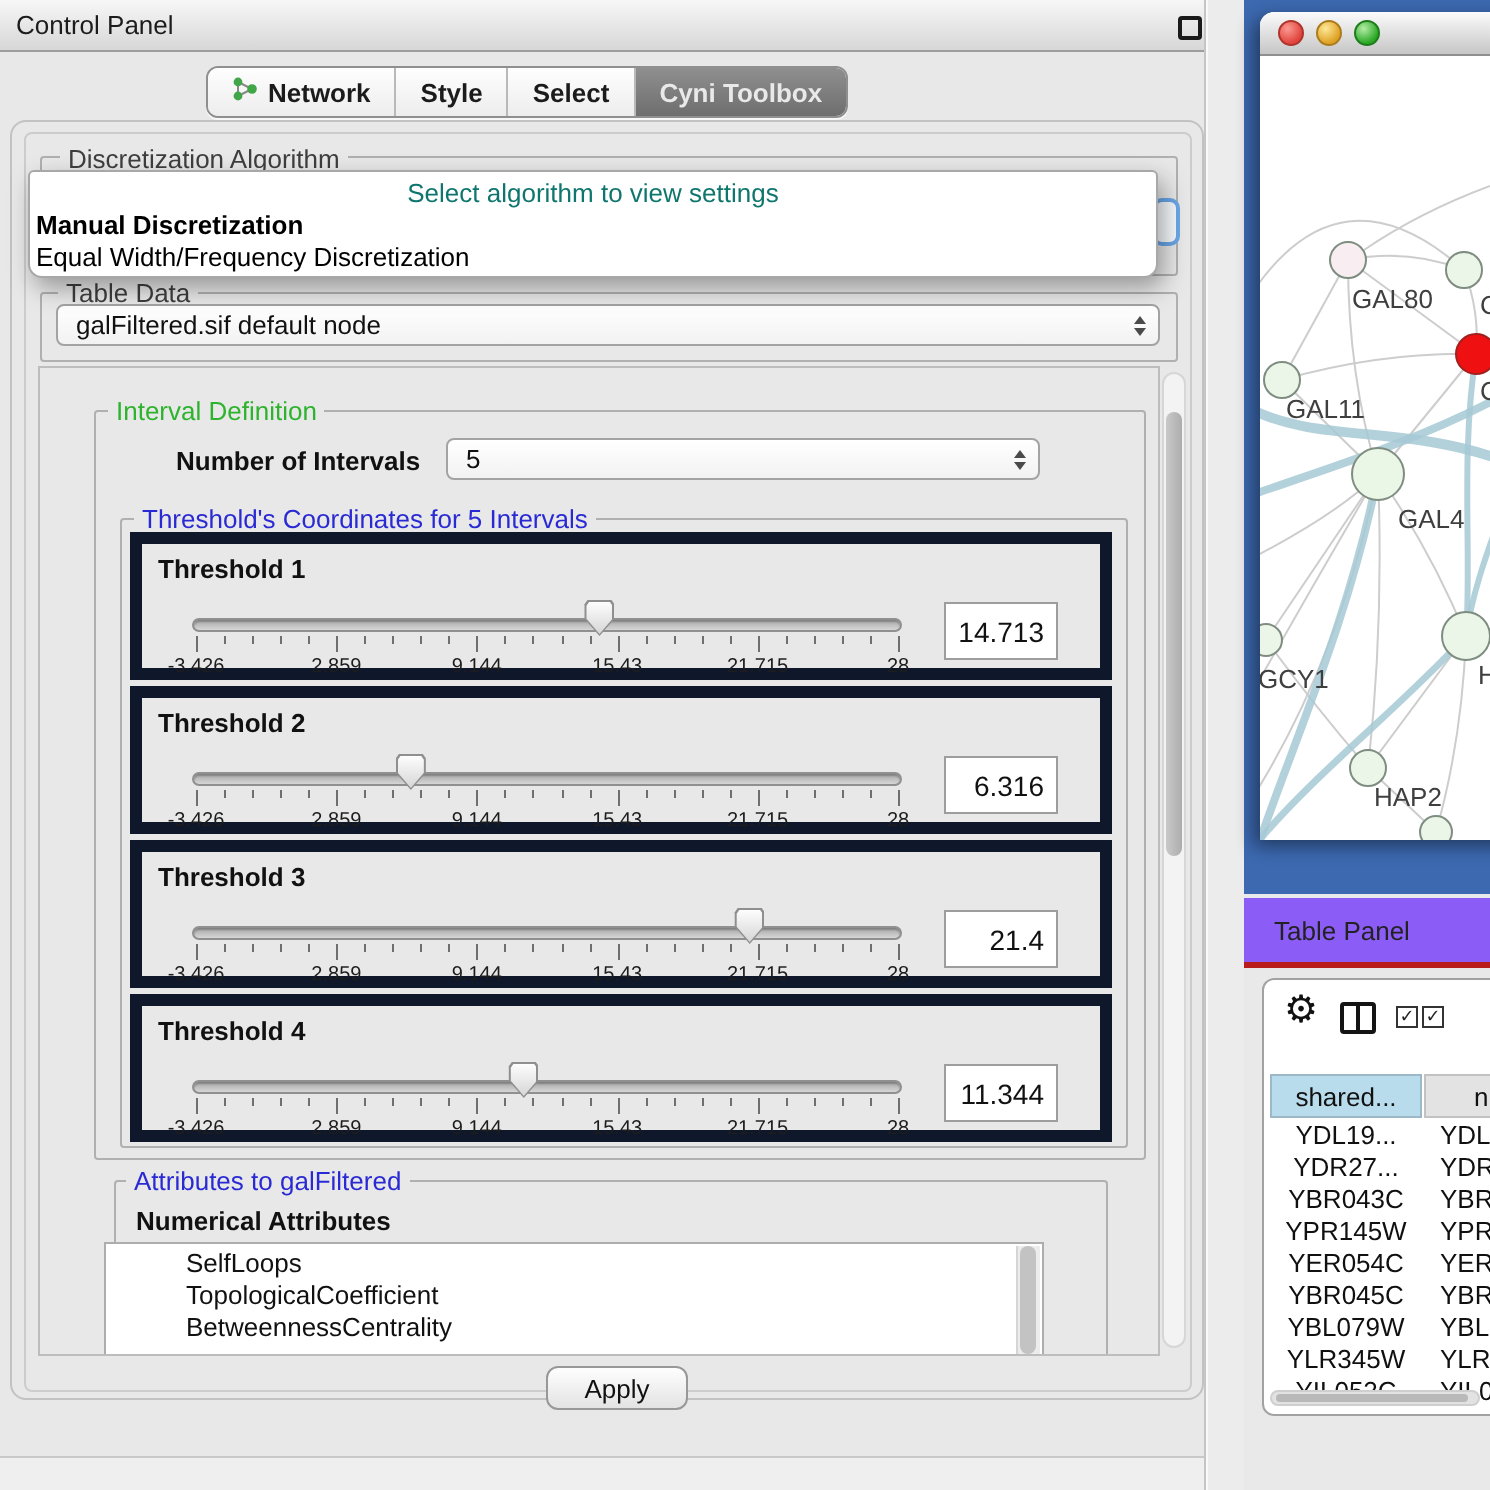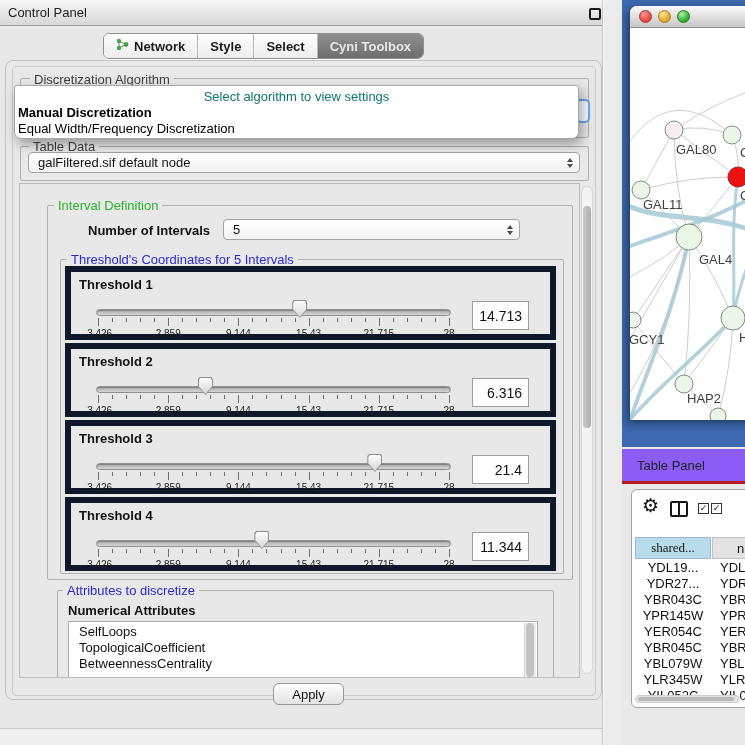--- a/index.html
+++ b/index.html
@@ -84,21 +84,21 @@
   
   .tp-section{left:622px;top:447px;width:123px;height:298px;background:#e9e9e9;}
   .tp-titlebar{position:absolute;left:0;top:2px;width:100%;height:32px;background:#8b5cf6;border-bottom:3px solid #b91c1c;}
   .tp-title{position:absolute;left:15px;top:9px;font-size:13px;color:#222;}
   .tp-box{position:absolute;left:9px;top:42px;width:130px;height:217px;background:#fff;border:1px solid #a2a2a2;border-radius:6px 0 0 6px;}
   .gear{position:absolute;left:10px;top:6px;font-size:19px;color:#111;line-height:19px;}
   .colsplit{position:absolute;left:38px;top:11px;width:14px;height:12px;border:2px solid #141414;border-radius:2px;}
   .colsplit i{position:absolute;left:50%;top:0;width:2px;height:100%;background:#141414;transform:translateX(-50%);}
   .mini-check{position:absolute;top:13px;width:9px;height:9px;border:1px solid #333;font-size:9px;line-height:9px;text-align:center;color:#222;}
   .tp-colhead{position:absolute;top:47px;height:22px;box-sizing:border-box;font-size:13px;color:#111;display:flex;align-items:center;justify-content:center;}
-  .tp-col1{left:3px;width:76px;background:#b9dcec;border:1px solid #9db9c7;font-family:Liberation Serif, serif;}
+  .tp-col1{left:3px;width:76px;background:#b9dcec;border:1px solid #9db9c7;}
   .tp-col2{left:80px;width:62px;background:#e3e3e3;border:1px solid #c2c2c2;justify-content:flex-start;padding-left:24px;}
   .tp-rows{position:absolute;left:3px;top:70px;width:136px;}
   .tp-row{display:flex;height:16px;font-size:13px;color:#101010;}
   .tp-c1{width:76px;text-align:center;}
   .tp-c2{padding-left:9px;}
   .hscroll{position:absolute;left:3px;top:205px;width:105px;height:8px;background:#e2e2e2;border:1px solid #cfcfcf;border-radius:4px;box-sizing:border-box;}
   .hscroll i{position:absolute;left:2px;top:1px;width:96px;height:4px;background:#b9b9b9;border-radius:3px;}
   
   .net-icon{width:13px;height:13px;display:inline-block;}
 </style>
@@ -340,24 +340,24 @@
           <div class="tick minor" style="left: 335.88px;"></div>
           <div class="tick minor" style="left: 349.92px;"></div>
           <div class="tick minor" style="left: 363.96px;"></div>
           <div class="tick major" style="left: 378px;"></div>
           <div class="tick-label" style="left: 378px;">28</div>
           <div class="valbox">11.344</div>
         </div>
       </div>
 
     <div class="abs group" style="left:37px;top:406px;width:495px;height:100px;">
-      <span class="group-title t-blue" style="left:5px;">Attributes to discretize</span>
+      <span class="group-title t-blue" style="left:5px;">Attributes to galFiltered</span>
     </div>
     <div class="abs attr-label" style="left:48px;top:419px;">Numerical Attributes</div>
-    <div class="abs attr-list" style="left:48px;top:437px;width:470px;height:58px;">
+    <div class="abs attr-list" style="left:32px;top:437px;width:470px;height:58px;padding-left:30px;">
       <div id="attr-items" style="padding-top:2px;">
           <div class="attr-item">SelfLoops</div>
           <div class="attr-item">TopologicalCoefficient</div>
           <div class="attr-item">BetweennessCentrality</div>
         </div>
       <div class="attr-scroll">
           <i></i>
         </div>
     </div>
   </div>

